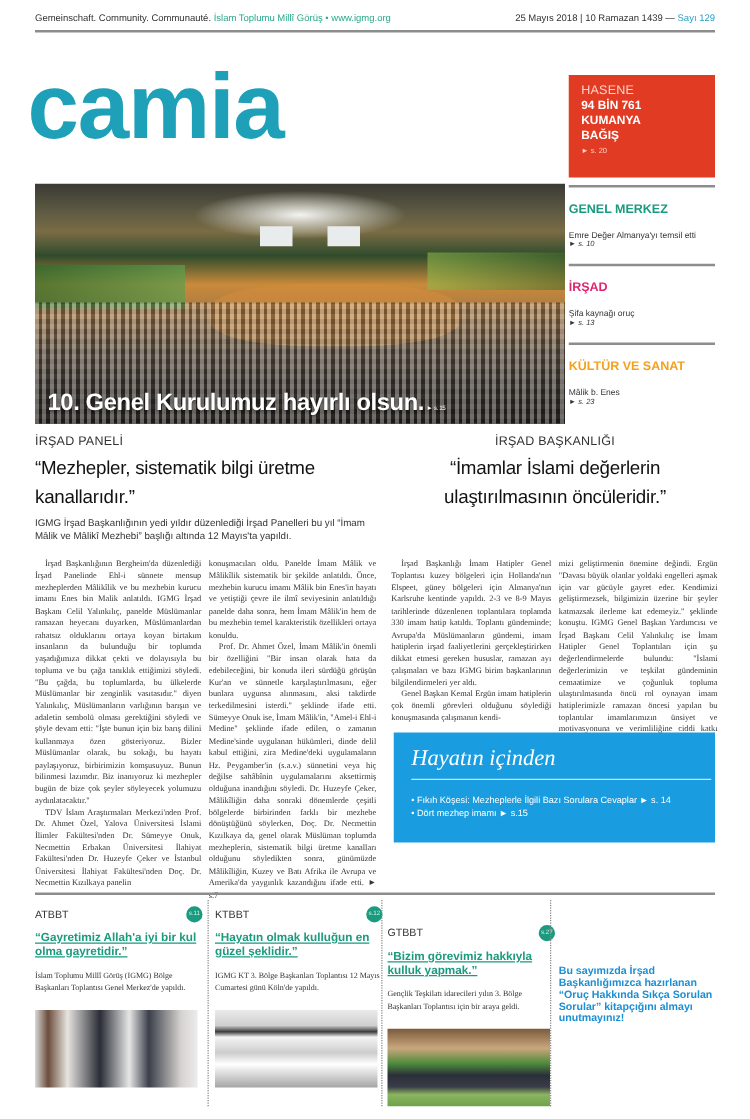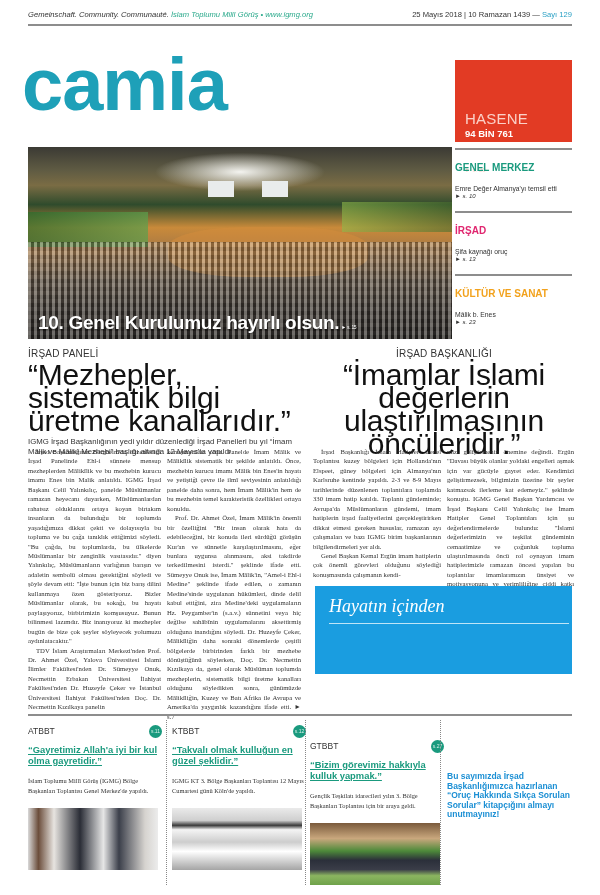--- a/index.html
+++ b/index.html
@@ -3,32 +3,32 @@
 <meta charset="utf-8">
 <style>
   * { box-sizing: border-box; margin: 0; padding: 0; }
   html, body { width: 600px; height: 895px; background: #ffffff; overflow: hidden; }
   body { position: relative; font-family: "Liberation Sans", sans-serif; color: #222; }
 
   .abs { position: absolute; }
 
   
   .strap { left: 28px; top: 7px; width: 544px; height: 14px; font-size: 7.6px; color: #333; white-space: nowrap; }
-  .strap .tl { position: absolute; left: 0; top: 3px; font-style: italic; }
+  .strap .tl { position: absolute; left: 0; top: 3px; }
   .strap .tl .teal { color: #2aa98b; }
   .strap .tr { position: absolute; right: 0; top: 3px; }
   .strap .tr .teal { color: #2aa0c4; }
   .strap-rule { left: 28px; top: 24px; width: 544px; height: 2px; background: #8d8d8d; }
 
   
   .logo { left: 22px; top: 48px; font-size: 74px; font-weight: bold; color: #1ea0b8; letter-spacing: -1px; line-height: 1; font-family: "Liberation Sans", sans-serif; }
 
   
   .hasene { left: 455px; top: 60px; width: 117px; height: 82px; background: #e23b24; color: #fff; padding: 7px 10px; }
-  .hasene .kicker { font-size: 15px; color: #fbd1c8; letter-spacing: 0.2px; margin-top: 43px; }
+  .hasene .kicker { font-size: 10px; color: #fbd1c8; letter-spacing: 0.2px; }
   .hasene .head { font-size: 9.5px; font-weight: bold; line-height: 12px; margin-top: 1px; }
   .hasene .ref { font-size: 6px; color: #fbd1c8; margin-top: 3px; }
 
   
   .rail { left: 455px; width: 117px; }
   .rail .rule { height: 1.5px; background: #8d8d8d; width: 117px; }
   .rail .title { font-size: 10px; font-weight: bold; margin-top: 12px; }
   .rail .txt { font-size: 6.8px; color: #333; margin-top: 11px; line-height: 9px; }
   .rail .ref { font-size: 6px; color: #333; font-style: italic; }
 
@@ -45,21 +45,21 @@
   .hero .greenR { position:absolute; right:0; top:55px; width:110px; height:30px; background: linear-gradient(90deg,#8fb84a,#486d2f); opacity:0.6; }
   .hero .floor { position:absolute; left:140px; top:80px; width:200px; height:50px; background:#d38c3c; opacity:0.55; border-radius:40%; }
   .hero .crowd { position:absolute; left:0; top:95px; width:424px; height:97px;
      background: repeating-linear-gradient(90deg, rgba(240,240,235,0.35) 0 3px, rgba(30,30,30,0.35) 3px 6px),
                  repeating-linear-gradient(0deg, rgba(0,0,0,0.15) 0 4px, rgba(255,255,255,0.05) 4px 8px); }
   .hero .caption { position:absolute; left:10px; top:165px; font-size:19px; font-weight:bold; color:#fff; letter-spacing:-0.3px; text-shadow: 0 1px 2px rgba(0,0,0,0.5); white-space: nowrap; }
   .hero .caption .pg { font-size:5px; font-weight:normal; margin-left:2px; }
 
   
   .kicker-sm { font-size: 10px; color: #333; letter-spacing: 0.2px; }
-  .headline { font-size: 30px; line-height: 23px; color: #111; letter-spacing: -0.2px; margin-top: 4px; }
+  .headline { font-size: 15px; line-height: 23px; color: #111; letter-spacing: -0.2px; margin-top: 4px; }
   .dek { font-size: 7.8px; color: #333; line-height: 10px; margin-top: 5px; }
 
   .body-col { font-family: "Liberation Serif", serif; font-size: 6.7px; line-height: 9.45px; color: #333; text-align: justify; hyphens: auto; }
   .body-col p { text-indent: 8px; }
 
   
   .hayat { left: 315px; top: 586px; width: 257px; height: 88px; background: #1a9de0; color: #fff; padding: 10px 14px; }
   .hayat .title { font-family: "Liberation Serif", serif; font-style: italic; font-size: 18px; }
   .hayat .rule { height: 1px; background: #bfe5f7; margin-top: 6px; width: 240px; }
   .hayat ul { list-style: none; margin-top: 10px; font-size: 7.3px; line-height: 11px; }
@@ -150,36 +150,40 @@
   <p>İrşad Başkanlığı İmam Hatipler Genel Toplantısı kuzey bölgeleri için Hollanda'nın Elspeet, güney bölgeleri için Almanya'nın Karlsruhe kentinde yapıldı. 2-3 ve 8-9 Mayıs tarihlerinde düzenlenen toplantılara toplamda 330 imam hatip katıldı. Toplantı gündeminde; Avrupa'da Müslümanların gündemi, imam hatiplerin irşad faaliyetlerini gerçekleştirirken dikkat etmesi gereken hususlar, ramazan ayı çalışmaları ve bazı IGMG birim başkanlarının bilgilendirmeleri yer aldı.</p>
   <p>Genel Başkan Kemal Ergün imam hatiplerin çok önemli görevleri olduğunu söylediği konuşmasında çalışmanın kendi-</p>
 </div>
 <div class="abs body-col" style="left:447px; top:447px; width:127px;">
   <p style="text-indent:0">mizi geliştirmenin önemine değindi. Ergün "Davası büyük olanlar yoldaki engelleri aşmak için var gücüyle gayret eder. Kendimizi geliştirmezsek, bilgimizin üzerine bir şeyler katmazsak ilerleme kat edemeyiz." şeklinde konuştu. IGMG Genel Başkan Yardımcısı ve İrşad Başkanı Celil Yalınkılıç ise İmam Hatipler Genel Toplantıları için şu değerlendirmelerde bulundu: "İslami değerlerimizin ve teşkilat gündeminin cemaatimize ve çoğunluk topluma ulaştırılmasında öncü rol oynayan imam hatiplerimizle ramazan öncesi yapılan bu toplantılar imamlarımızın ünsiyet ve motivasyonuna ve verimliliğine ciddi katkı sağlamaktadır." ► s. 9</p>
 </div>
 
 <div class="abs hayat">
   <div class="title">Hayatın içinden</div>
   <div class="rule"></div>
+  <ul>
+    <li>• Fıkıh Köşesi: Mezheplerle İlgili Bazı Sorulara Cevaplar ► s. 14</li>
+    <li>• Dört mezhep imamı ► s.15</li>
+  </ul>
 </div>
 
 <div class="abs bot-rule"></div>
 
 <div class="abs card" style="left:28px;">
   <div class="kick">ATBBT</div>
   <div class="badge">s.11</div>
   <div class="quote">“Gayretimiz Allah'a iyi bir kul olma gayretidir.”</div>
   <div class="txt">İslam Toplumu Millî Görüş (IGMG) Bölge Başkanları Toplantısı Genel Merkez'de yapıldı.</div>
   <div class="photo" style="background: linear-gradient(90deg,#d9d9d9 0%,#6b4d3b 8%,#e7e4e0 20%,#2a2d36 40%,#e6e6e6 58%,#3b3f4a 70%,#d6d3cf 90%,#ececec 100%);"></div>
 </div>
 <div class="abs vdots" style="left:166px; top:720px; height:165px;"></div>
 <div class="abs card" style="left:172px;">
   <div class="kick">KTBBT</div>
   <div class="badge">s.12</div>
-  <div class="quote">“Takvalı olmak kulluğun en güzel şeklidir.”</div>
+  <div class="quote">“Hayatın olmak kulluğun en güzel şeklidir.”</div>
   <div class="txt">IGMG KT 3. Bölge Başkanları Toplantısı 12 Mayıs Cumartesi günü Köln'de yapıldı.</div>
   <div class="photo" style="background: linear-gradient(180deg,#eaeaea 0%,#cfcfcf 20%,#3b3b3b 28%,#f4f4f4 35%,#cdcdcd 55%,#ffffff 70%,#a5a5a5 100%);"></div>
 </div>
 <div class="abs vdots" style="left:305px; top:720px; height:165px;"></div>
 <div class="abs card" style="left:310px;margin-top:15px;">
   <div class="kick">GTBBT</div>
   <div class="badge">s.27</div>
   <div class="quote">“Bizim görevimiz hakkıyla kulluk yapmak.”</div>
   <div class="txt">Gençlik Teşkilatı idarecileri yılın 3. Bölge Başkanları Toplantısı için bir araya geldi.</div>
   <div class="photo" style="background: linear-gradient(180deg,#7a5a3c 0%,#c9a77d 25%,#4d8a3a 45%,#2b2f3a 60%,#3a3d48 75%,#8bb560 85%,#6fa24a 100%);"></div>

